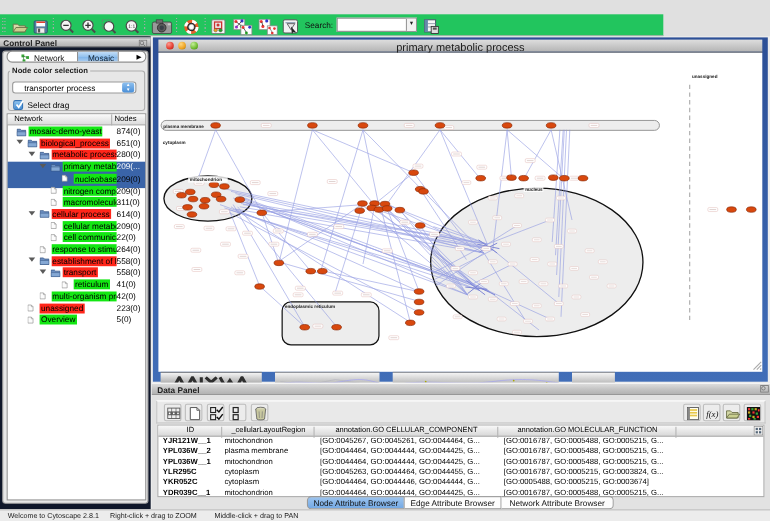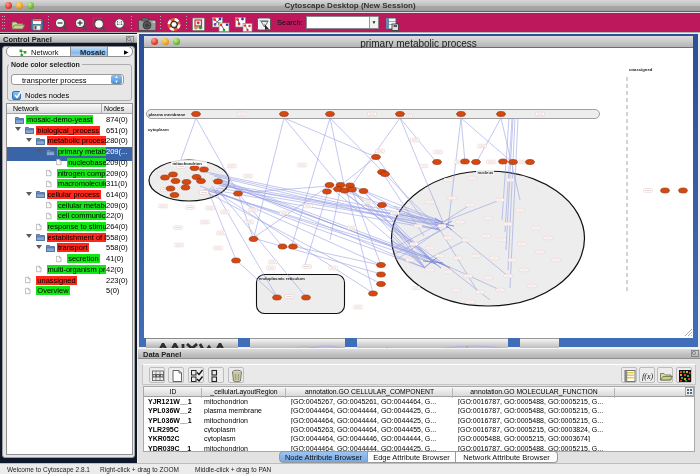--- a/index.html
+++ b/index.html
@@ -10,21 +10,21 @@
 
 
 #titlebar { left:0; top:0; width:700px; height:12px;
   background:linear-gradient(#d8d8d8, #bdbdbd 50%, #a8a8a8 51%, #9f9f9f);
   border-bottom:1px solid #636363; }
 #titlebar .tl { position:absolute; top:2px; width:7px; height:7px; border-radius:50%; }
 #title-text { position:absolute; left:0; right:0; top:1px; text-align:center;
   font-size:8px; font-weight:bold; color:#333; letter-spacing:0; }
 
 
-#toolbar { left:0; top:13px; width:700px; height:20px; background:#be185d;
+#toolbar { left:0; top:13px; width:603px; height:20px; background:#22c55e;
   border-bottom:1px solid #b5b5b5;padding-left:44px; }
 .sep { position:absolute; top:3px; height:14px; width:1px;
   background:repeating-linear-gradient(#aaa 0 1px, transparent 1px 3px); }
 #search-label { position:absolute; left:277px; top:5px; font-size:7.5px; color:#111; }
 #search-combo { position:absolute; left:306px; top:3px; width:73px; height:13px;
   background:#fff; border:1px solid #8a8a8a; }
 #search-combo .arr { position:absolute; right:0; top:0; width:9px; height:11px;
   background:#f2f2f2; border-left:1px solid #9a9a9a; font-size:5px; color:#222;
   text-align:center; line-height:11px; }
 
@@ -36,21 +36,21 @@
 #cpanel-bar span { position:absolute; left:3px; top:0px; font-size:7.5px; font-weight:bold; color:#222; }
 #cpanel-body { position:absolute; left:2px; top:13px; width:133px; height:412px;
   background:#e7e7e7; border:1px solid #9e9e9e; border-radius:3px; }
 
 #tabs { position:absolute; left:3px; top:-1px; width:127px; height:11px;
   background:#fff; border:1px solid #8f8f8f; border-radius:5px; overflow:hidden; }
 #tabs .seg { position:absolute; top:0; height:100%; font-size:7.5px; text-align:center; color:#111; }
 #tab-network { left:0; width:63px; }
 #tab-network span { position:absolute; left:24px; top:1px; }
 #tab-mosaic { left:63px; width:38px; border-left:1px solid #8f8f8f; border-right:1px solid #8f8f8f;
-  background:linear-gradient(#c4def7, #94c2ee 50%, #7db4ea 51%, #a8ccf0); font-weight:bold;padding-left:36px; }
+  background:linear-gradient(#c4def7, #94c2ee 50%, #7db4ea 51%, #a8ccf0); font-weight:normal;padding-left:36px; }
 #tab-mosaic span { position:absolute; left:9px; top:1px; color:#102030; }
 #tab-arrow { left:113px; width:14px; }
 #tab-arrow span { position:absolute; left:4px; top:1px; font-size:6px; color:#000; }
 
 #gbox { position:absolute; left:4px; top:17px; width:125px; height:37px;
   border:1px solid #adadad; border-radius:3px; }
 #gbox-label { position:absolute; left:6px; top:13.5px; font-size:7px; font-weight:bold;
   color:#222; background:#e7e7e7; padding:0 2px; }
 #combo { position:absolute; left:8px; top:27px; width:113px; height:11px; background:#fff;
   border:1px solid #9a9a9a; border-radius:3px; font-size:7.5px; color:#000; }
@@ -64,21 +64,21 @@
   background:linear-gradient(#8ec4f2,#3f8ad4); border:1px solid #3272b5; }
 #cbrow .lbl { position:absolute; left:13px; top:1px; font-size:7.5px; color:#000; }
 
 #tree { position:absolute; left:3px; top:56px; width:127px; height:352px; background:#fff;
   border:1px solid #919191; }
 #tree-head { position:absolute; left:0; top:0; width:125px; height:10px;
   background:linear-gradient(#fafafa,#dcdcdc); border-bottom:1px solid #a5a5a5; }
 #tree-head .h1 { position:absolute; left:6px; top:1px; font-size:7px; color:#000; }
 #tree-head .h2 { position:absolute; left:97px; top:1px; font-size:7px; color:#000; }
 #tree-head .dv { position:absolute; left:94px; top:0; width:1px; height:10px; background:#b0b0b0; }
-.trow { position:absolute; left:0; width:125px; height:14px; font-size:7.5px; white-space:nowrap; }
+.trow { position:absolute; left:0; width:125px; height:24px; font-size:7.5px; white-space:nowrap; }
 .trow .name { position:absolute; top:0.5px; padding:0 1px; color:#000; overflow:hidden; max-width:68px; }
 .trow .cnt { position:absolute; left:99px; top:0.5px; color:#000; }
 .name.g { background:#13e713; }
 .name.r { background:#ff261a; }
 .trow.sel { background:#3a64a8; }
 .trow.sel .cnt { color:#fff; }
 .arrow { position:absolute; top:2.2px; width:0; height:0; border-left:3.2px solid transparent;
   border-right:3.2px solid transparent; border-top:4.5px solid #5a5a5a; }
 .ticon { position:absolute; top:1px; width:9px; height:8px; }
 
@@ -125,26 +125,20 @@
 
 
 #statusbar { left:0; top:463px; width:700px; height:11px; background:#ececec;
   border-top:1px solid #bdbdbd; font-size:6.5px; color:#222; }
 #statusbar span { position:absolute; top:2px; }
 </style>
 </head>
 <body>
 <div id="app">
 
-  <div id="titlebar" class="abs">
-    <div class="tl" style="left:5px;  background:radial-gradient(circle at 35% 30%, #ff9a90, #e33b2e 60%, #9d1f14);"></div>
-    <div class="tl" style="left:16px; background:radial-gradient(circle at 35% 30%, #ffd780, #eea322 60%, #9a6a10);"></div>
-    <div class="tl" style="left:27px; background:radial-gradient(circle at 35% 30%, #c4f09a, #6fbb2e 60%, #3e7c14);"></div>
-    <div id="title-text">Cytoscape Desktop (New Session)</div>
-  </div>
 
   <div id="toolbar" class="abs">
     <div class="sep" style="left:2px"></div>
     <div class="sep" style="left:4px"></div>
     <div class="sep" style="left:48px"></div>
     <div class="sep" style="left:131px"></div>
     <div class="sep" style="left:160px"></div>
     <div class="sep" style="left:186px"></div>
     <svg class="abs" style="left:10px;top:4px" width="270" height="15" viewBox="0 0 270 15">
 
@@ -294,21 +288,21 @@
       <div id="gbox-label">Node color selection</div>
       <div id="combo">
         <span class="ctext">transporter process</span>
         <div class="stepper">▲<br>▼</div>
       </div>
       <div id="cbrow">
         <div class="box"></div>
           <svg class="chk2" style="position:absolute;left:1px;top:0px" width="10" height="10" viewBox="0 0 10 10">
             <path d="M2 5 L4 7.5 L8 1.5" fill="none" stroke="#fff" stroke-width="1.6"></path>
           </svg>
-        <div class="lbl">Nodes nodes</div>
+        <div class="lbl">Select drag</div>
       </div>
       <div id="tree">
         <div id="tree-head">
           <span class="h1">Network</span>
             <span class="h2">Nodes</span>
             <div class="dv"></div>
         </div>
         <div id="tree-rows">
             <div class="trow" style="top:10.5px">
               <svg class="ticon" viewBox="0 0 9 8" style="left:8px">
@@ -418,21 +412,21 @@
                 <path d="M0.5 7.5 L0.5 3.8 L8.5 3.8 L8.5 7.5 Z" fill="#85a8d4" stroke="#3a5a88" stroke-width="0.5"></path>
               </svg>
               <div class="name r" style="left:49.900000000000006px;max-width:49.099999999999994px">transport</div>
               <div class="cnt">558(0)</div>
             </div>
             <div class="trow" style="top:149.6px">
               <svg class="ticon" viewBox="0 0 9 8" style="left:49.2px;width:7px;height:8px">
                 <path d="M0.5 7.5 L0.5 0.5 L4.5 0.5 L6.5 2.5 L6.5 7.5 Z" fill="#fcfcfc" stroke="#888" stroke-width="0.7"></path>
                 <path d="M4.5 0.5 L4.5 2.5 L6.5 2.5" fill="none" stroke="#888" stroke-width="0.6"></path>
               </svg>
-              <div class="name g" style="left:60.2px;max-width:38.8px">secretion</div>
+              <div class="name g" style="left:60.2px;max-width:38.8px">reticulum</div>
               <div class="cnt">41(0)</div>
             </div>
             <div class="trow" style="top:160.29999999999998px">
               <svg class="ticon" viewBox="0 0 9 8" style="left:28.6px;width:7px;height:8px">
                 <path d="M0.5 7.5 L0.5 0.5 L4.5 0.5 L6.5 2.5 L6.5 7.5 Z" fill="#fcfcfc" stroke="#888" stroke-width="0.7"></path>
                 <path d="M4.5 0.5 L4.5 2.5 L6.5 2.5" fill="none" stroke="#888" stroke-width="0.6"></path>
               </svg>
               <div class="name g" style="left:39.6px;max-width:59.4px">multi-organism pro</div>
               <div class="cnt">42(0)</div>
             </div>

